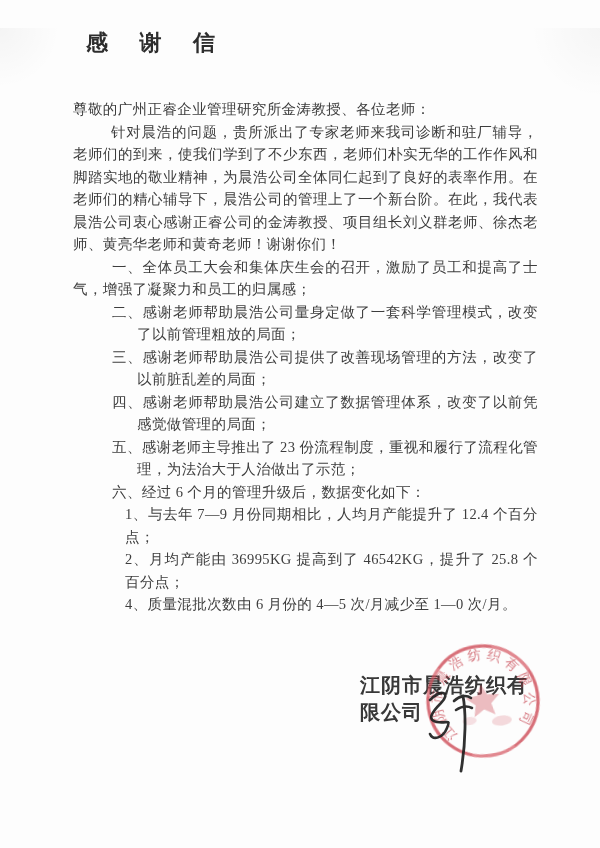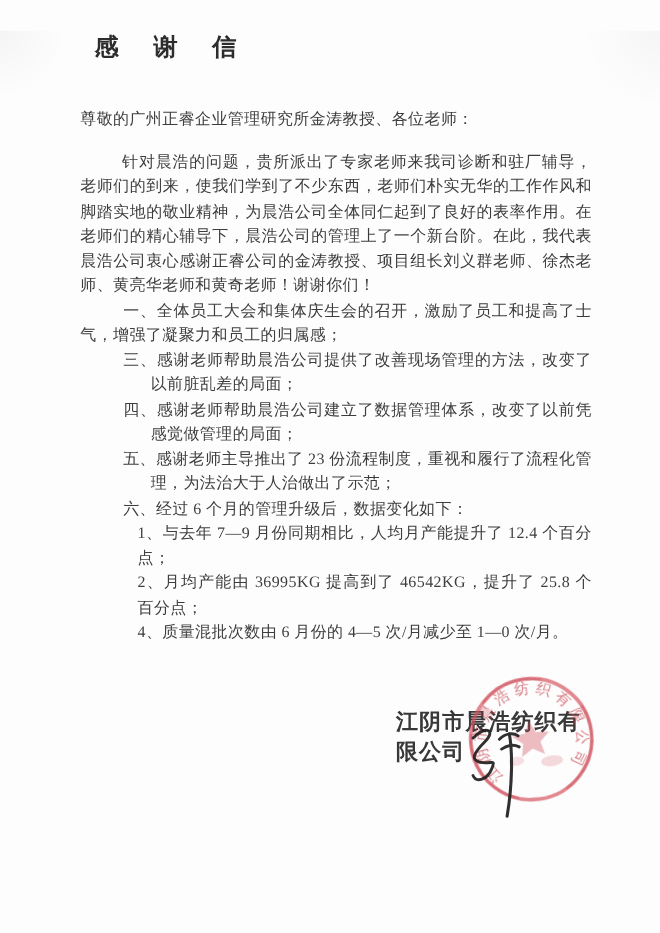--- a/index.html
+++ b/index.html
@@ -31,21 +31,21 @@
     color: #2d2d2d;
   }
   .body-text {
     font-size: 14.5px;
     line-height: 22.5px;
     letter-spacing: 0.4px;
     text-align: justify;
   }
   .salutation { margin-top: 40px; }
   .greeting   { margin-top: 12px; text-indent: 36px; }
-  .para       { text-indent: 38px; margin-top: 16px; }
+  .para       { text-indent: 38px; }
   .para.first { margin-top: 5px; }
   
   .num-item-flow { text-indent: 39px; }
   
   .num-item-hang { padding-left: 64px; text-indent: -25px; }
   .sub-item { margin-left: 52px; }
   .sig-block {
     position: relative;
     margin-top: 54px;
     height: 190px;
@@ -70,20 +70,21 @@
 <div class="page">
 
   <h1 class="title">感 谢 信</h1>
 
   <p class="body-text salutation">尊敬的广州正睿企业管理研究所金涛教授、各位老师：</p>
 
 
   <p class="body-text para">针对晨浩的问题，贵所派出了专家老师来我司诊断和驻厂辅导，老师们的到来，使我们学到了不少东西，老师们朴实无华的工作作风和脚踏实地的敬业精神，为晨浩公司全体同仁起到了良好的表率作用。在老师们的精心辅导下，晨浩公司的管理上了一个新台阶。在此，我代表晨浩公司衷心感谢正睿公司的金涛教授、项目组长刘义群老师、徐杰老师、黄亮华老师和黄奇老师！谢谢你们！</p>
 
   <p class="body-text num-item-flow"><span>一、</span><span>全体员工大会和集体庆生会的召开，激励了员工和提高了士气，增强了凝聚力和员工的归属感；</span></p>
+  <p class="body-text num-item-hang"><span>二、</span><span>感谢老师帮助晨浩公司量身定做了一套科学管理模式，改变了以前管理粗放的局面；</span></p>
   <p class="body-text num-item-hang"><span>三、</span><span>感谢老师帮助晨浩公司提供了改善现场管理的方法，改变了以前脏乱差的局面；</span></p>
   <p class="body-text num-item-hang"><span>四、</span><span>感谢老师帮助晨浩公司建立了数据管理体系，改变了以前凭感觉做管理的局面；</span></p>
   <p class="body-text num-item-hang"><span>五、</span><span>感谢老师主导推出了 23 份流程制度，重视和履行了流程化管理，为法治大于人治做出了示范；</span></p>
   <p class="body-text num-item-hang"><span>六、</span><span>经过 6 个月的管理升级后，数据变化如下：</span></p>
 
   <p class="body-text sub-item"><span>1、</span><span>与去年 7—9 月份同期相比，人均月产能提升了 12.4 个百分点；</span></p>
   <p class="body-text sub-item"><span>2、</span><span>月均产能由 36995KG 提高到了 46542KG，提升了 25.8 个百分点；</span></p>
   <p class="body-text sub-item"><span>4、</span><span>质量混批次数由 6 月份的 4—5 次/月减少至 1—0 次/月。</span></p>
 
   <div class="sig-block">

